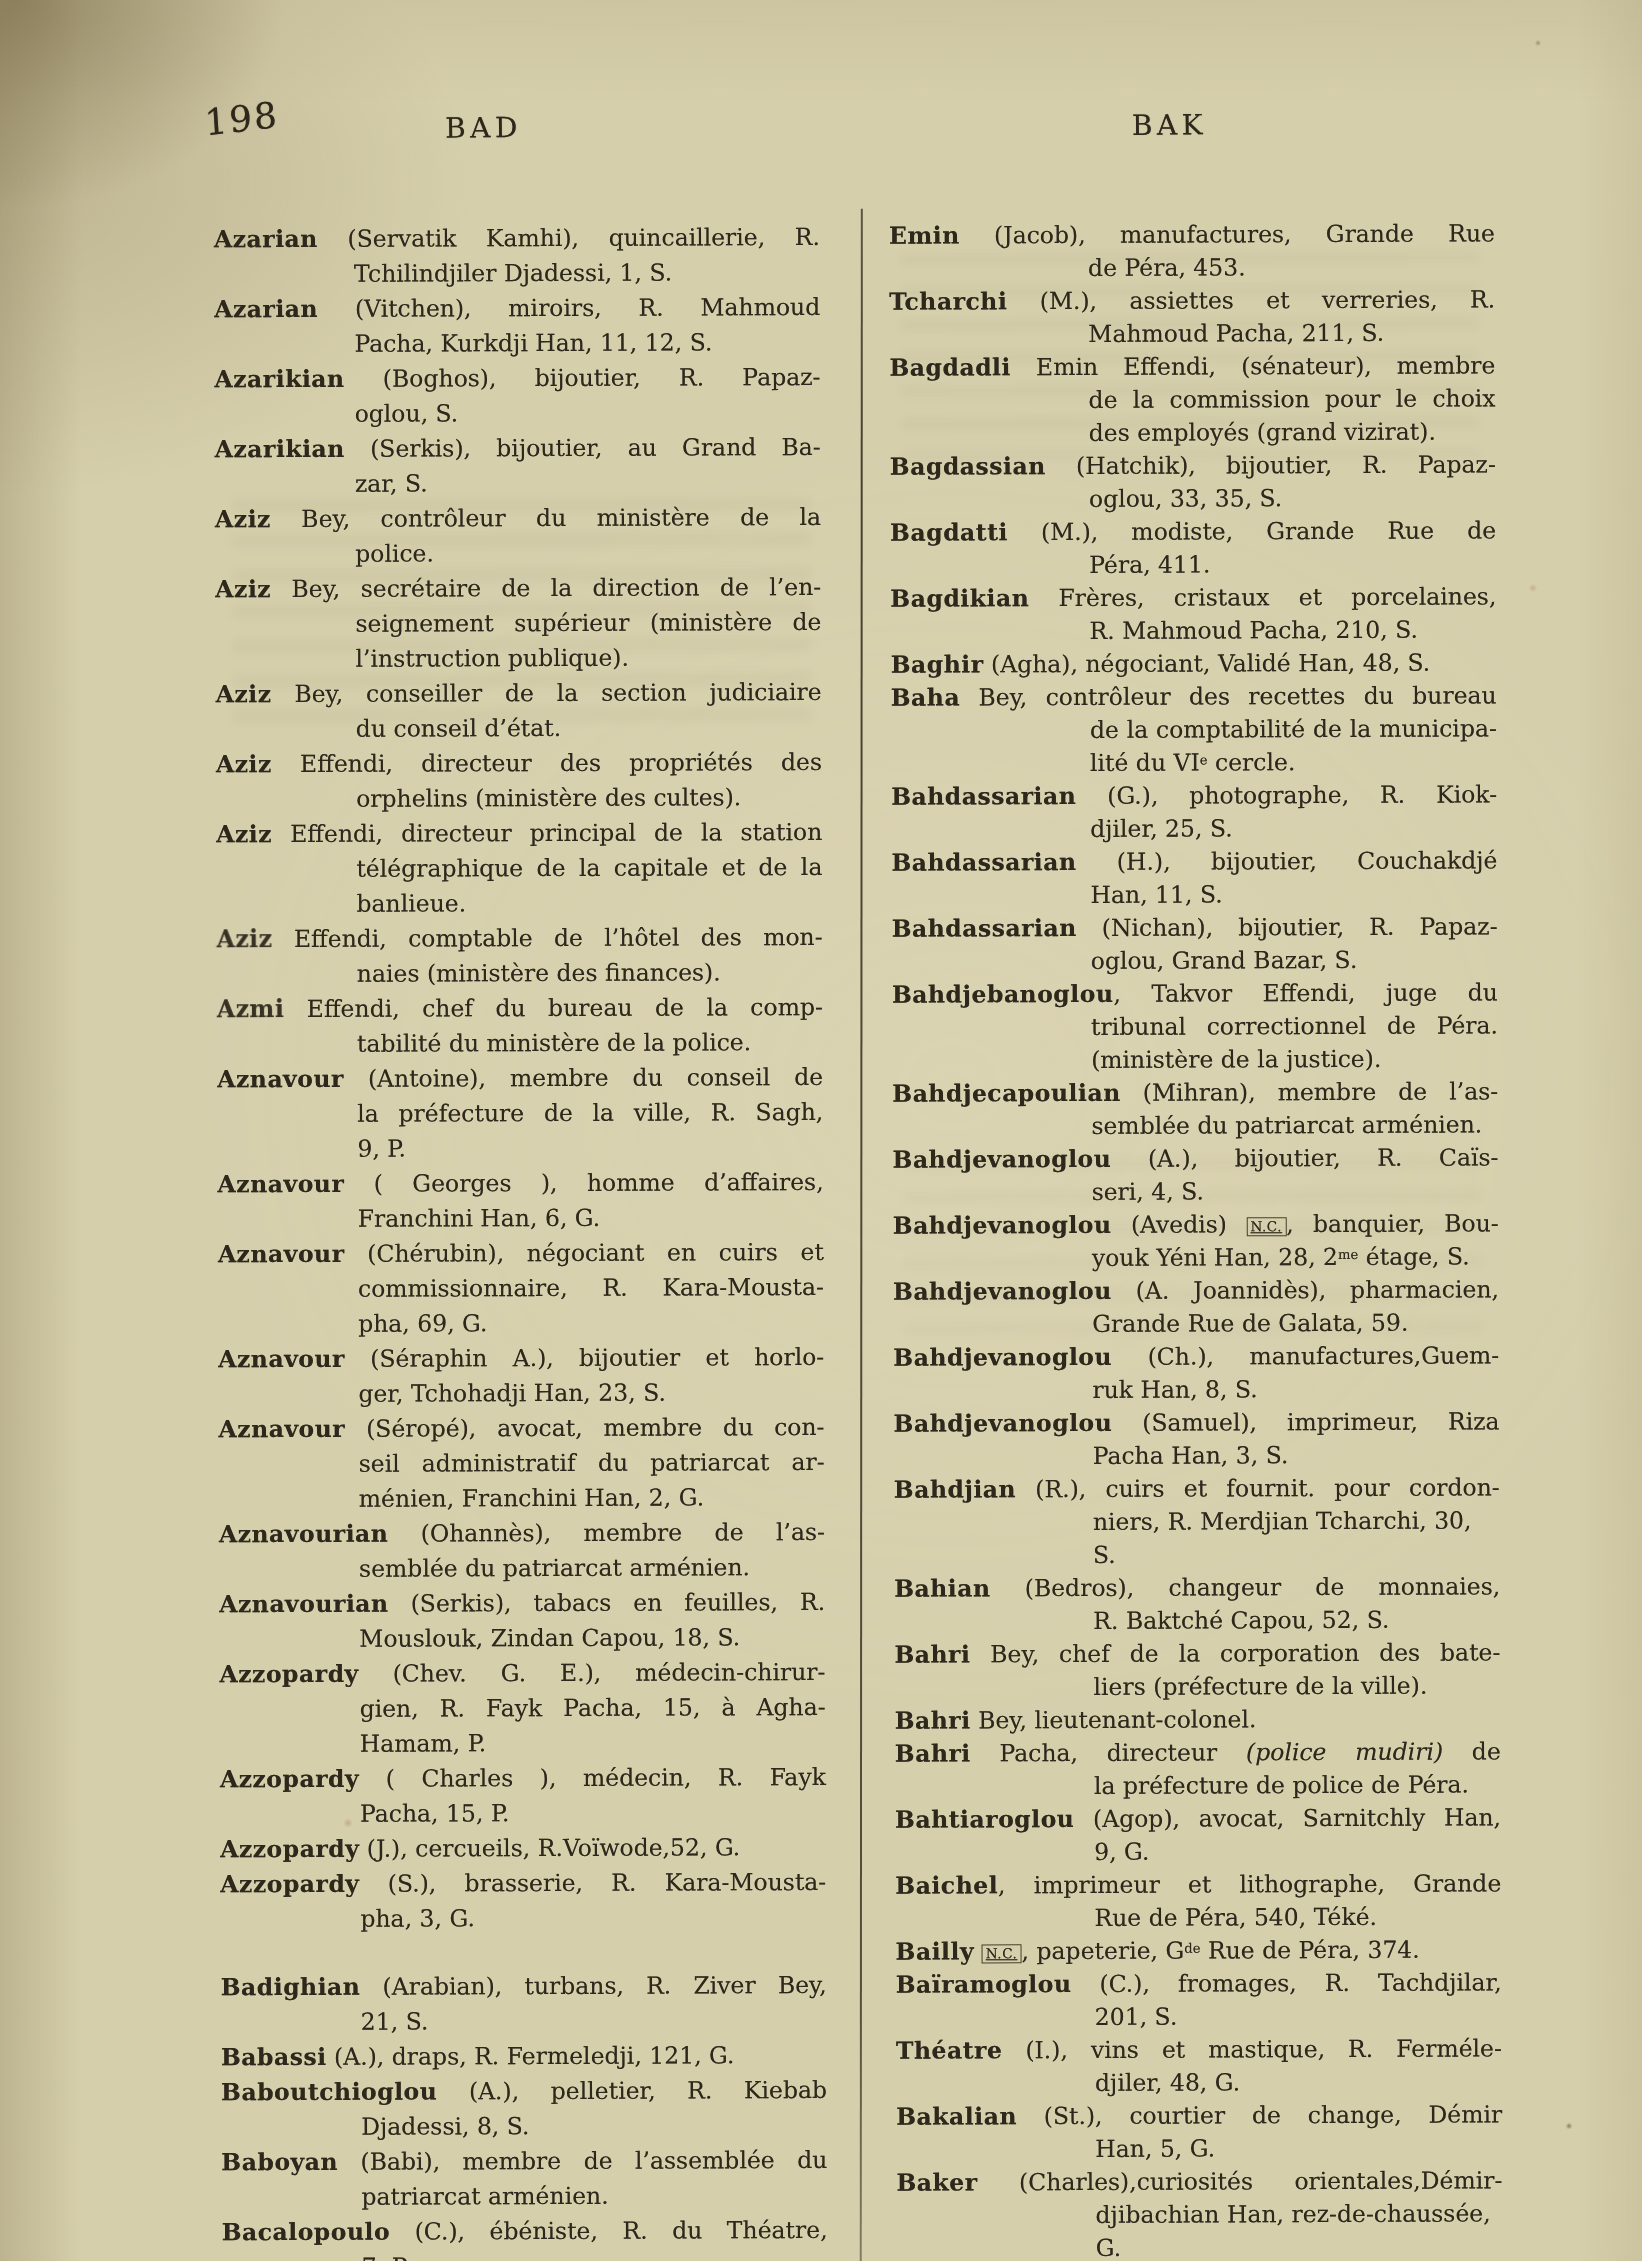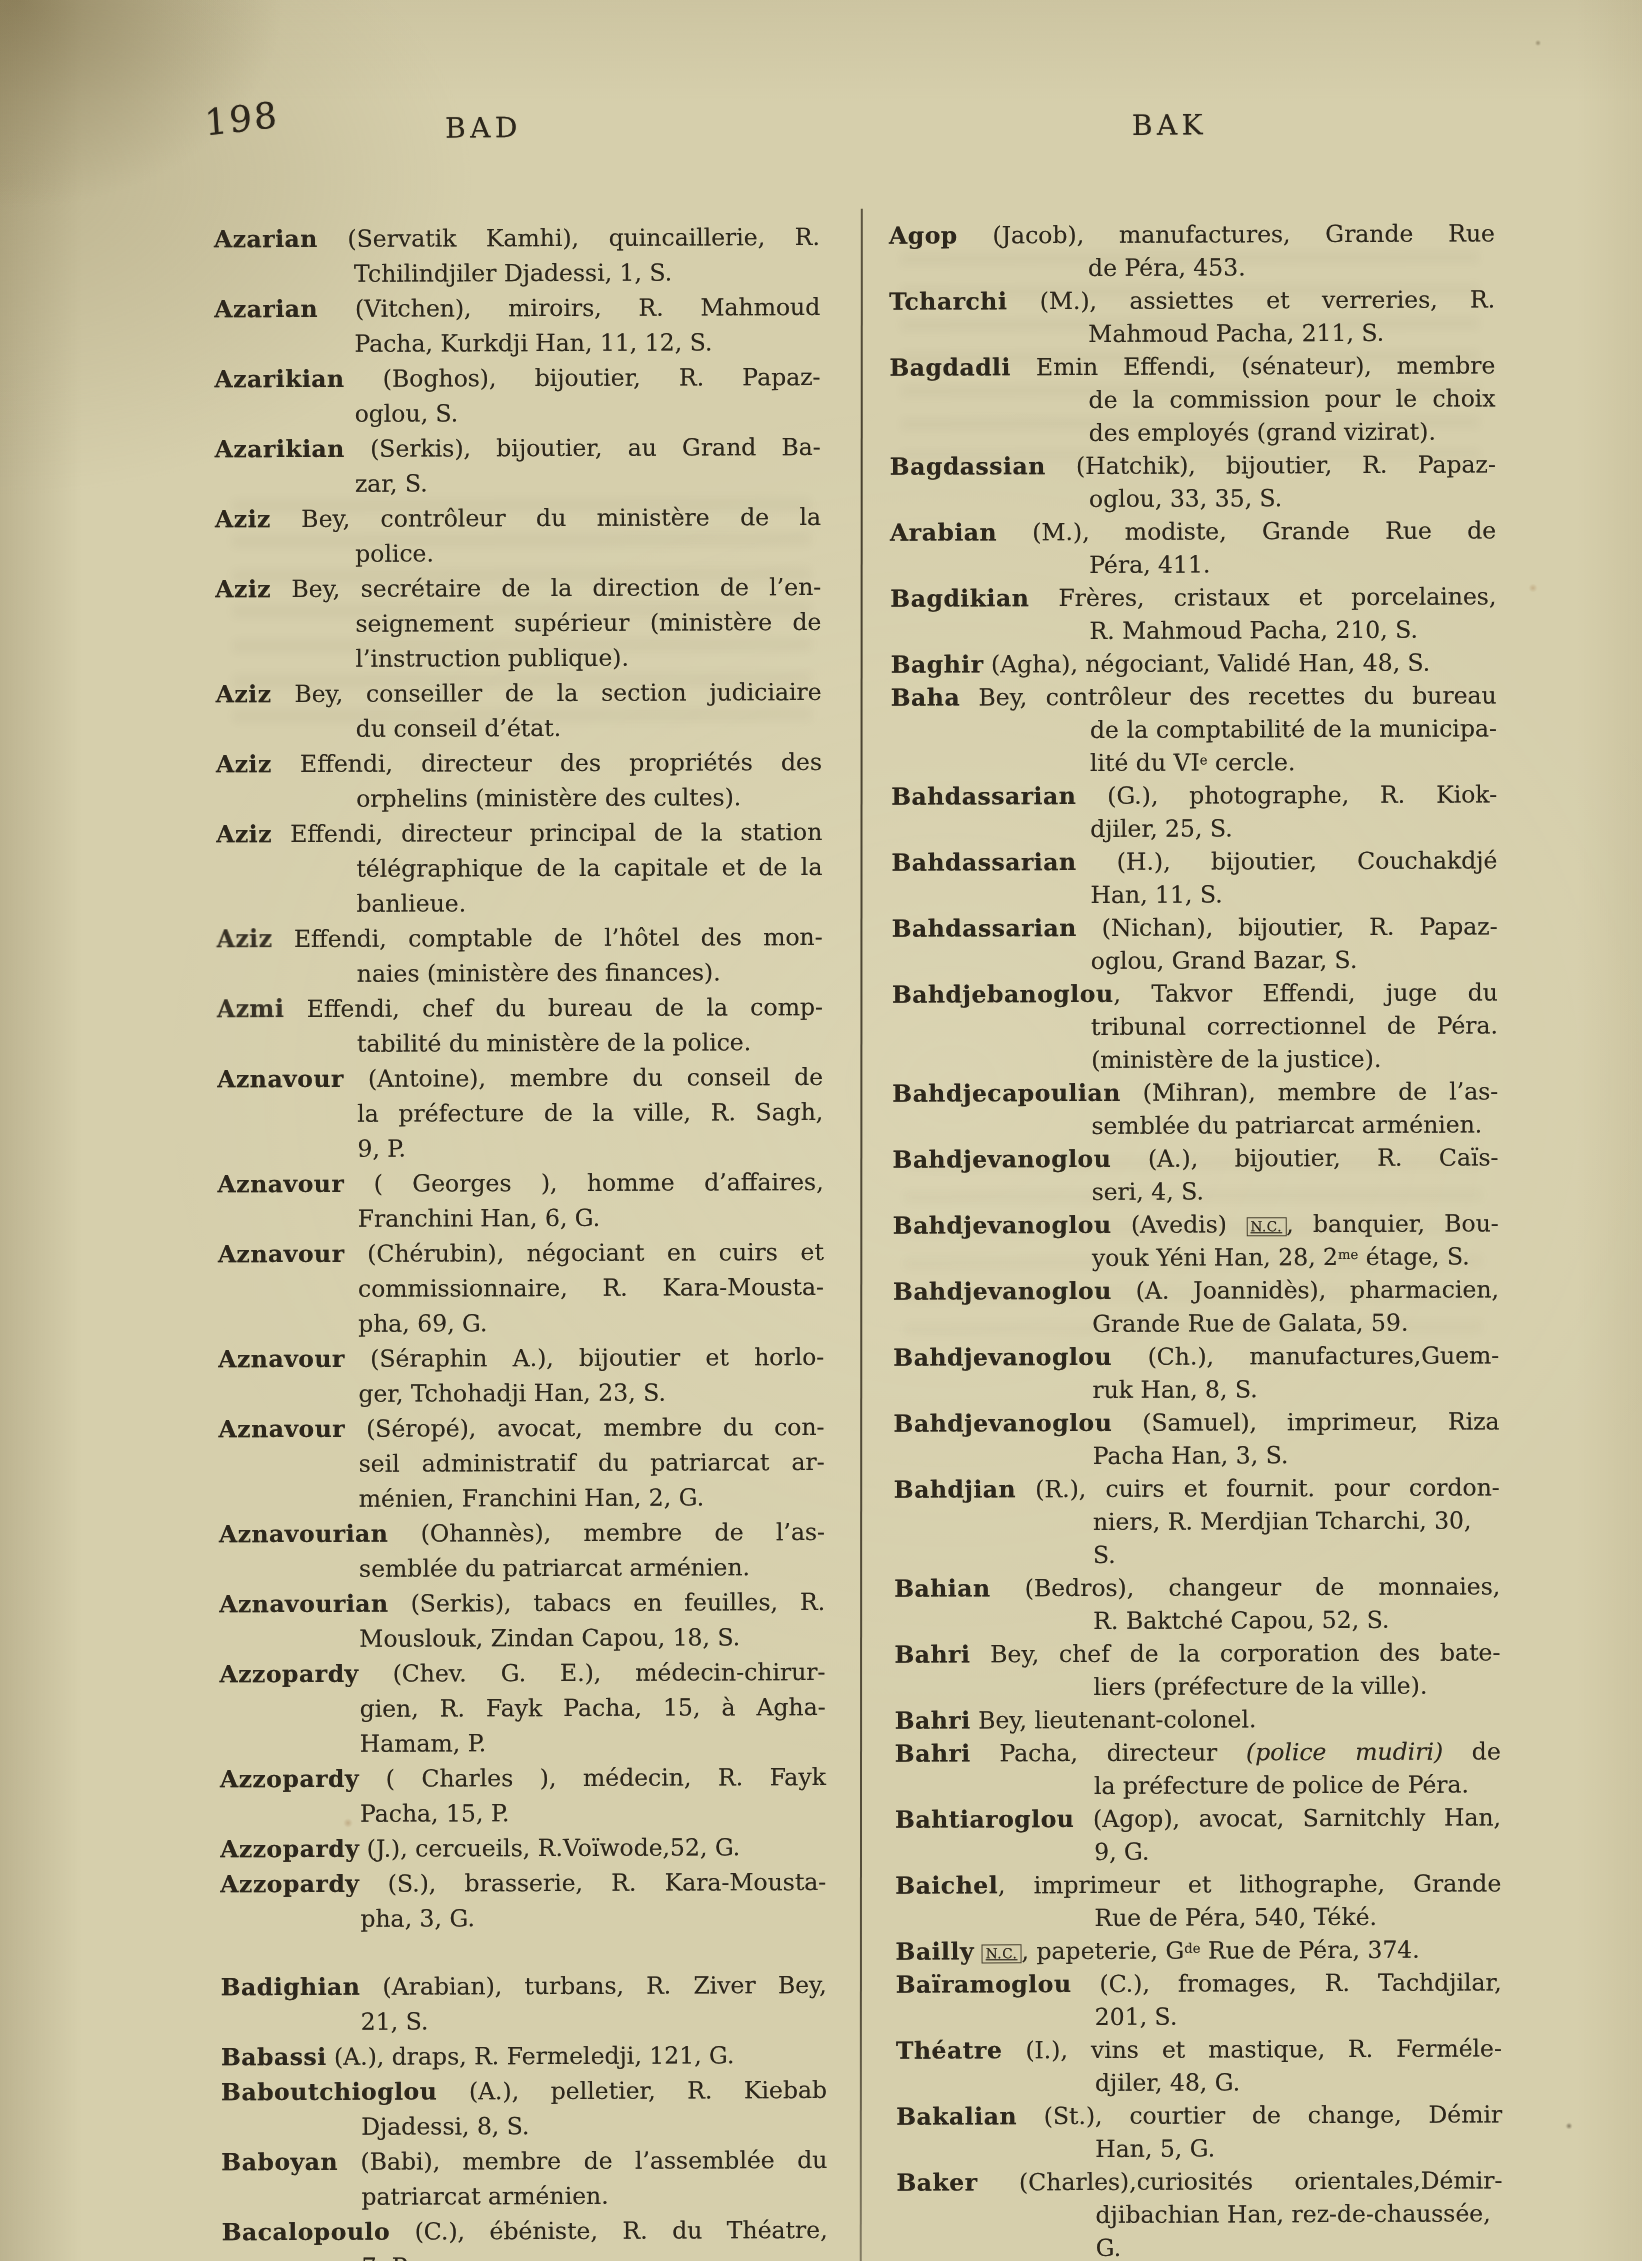--- a/index.html
+++ b/index.html
@@ -192,38 +192,38 @@
         <span class="line jl"><b class="lead">Baboyan</b> (Babi), membre de l’assemblée du</span>
         <span class="line cont">patriarcat arménien.</span>
       </p>
       <p class="entry">
         <span class="line jl"><b class="lead">Bacalopoulo</b> (C.), ébéniste, R. du Théatre,</span>
         <span class="line cont">7, P.</span>
       </p>
     </div>
   <div class="col right">
       <p class="entry">
-        <span class="line jl"><b class="lead">Agop</b> (Jacob), manufactures, Grande Rue</span>
+        <span class="line jl"><b class="lead">Emin</b> (Jacob), manufactures, Grande Rue</span>
         <span class="line cont">de Péra, 453.</span>
       </p>
       <p class="entry">
         <span class="line jl"><b class="lead">Tcharchi</b> (M.), assiettes et verreries, R.</span>
         <span class="line cont">Mahmoud Pacha, 211, S.</span>
       </p>
       <p class="entry">
         <span class="line jl"><b class="lead">Bagdadli</b> Emin Effendi, (sénateur), membre</span>
         <span class="line cont jl">de la commission pour le choix</span>
         <span class="line cont">des employés (grand vizirat).</span>
       </p>
       <p class="entry">
         <span class="line jl"><b class="lead">Bagdassian</b> (Hatchik), bijoutier, R. Papaz-</span>
         <span class="line cont">oglou, 33, 35, S.</span>
       </p>
       <p class="entry">
-        <span class="line jl"><b class="lead">Arabian</b> (M.), modiste, Grande Rue de</span>
+        <span class="line jl"><b class="lead">Bagdatti</b> (M.), modiste, Grande Rue de</span>
         <span class="line cont">Péra, 411.</span>
       </p>
       <p class="entry">
         <span class="line jl"><b class="lead">Bagdikian</b> Frères, cristaux et porcelaines,</span>
         <span class="line cont">R. Mahmoud Pacha, 210, S.</span>
       </p>
       <p class="entry">
         <span class="line"><b class="lead">Baghir</b> (Agha), négociant, Validé Han, 48, S.</span>
       </p>
       <p class="entry">

